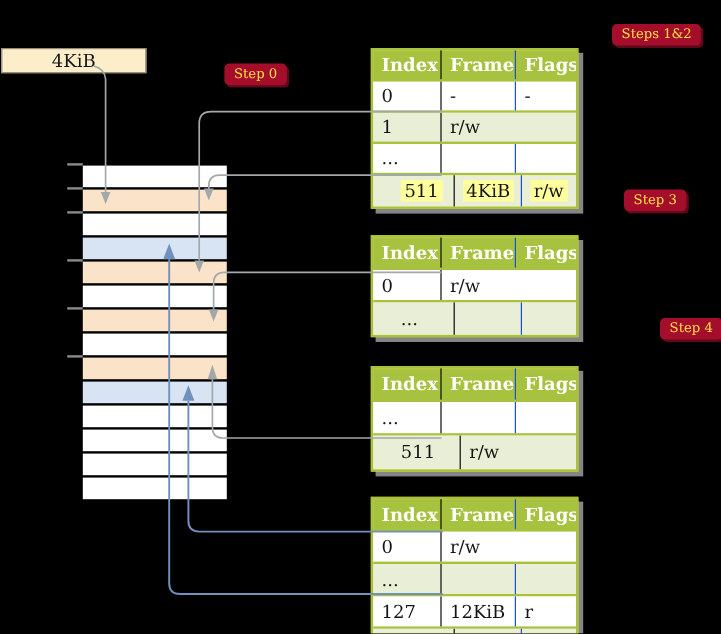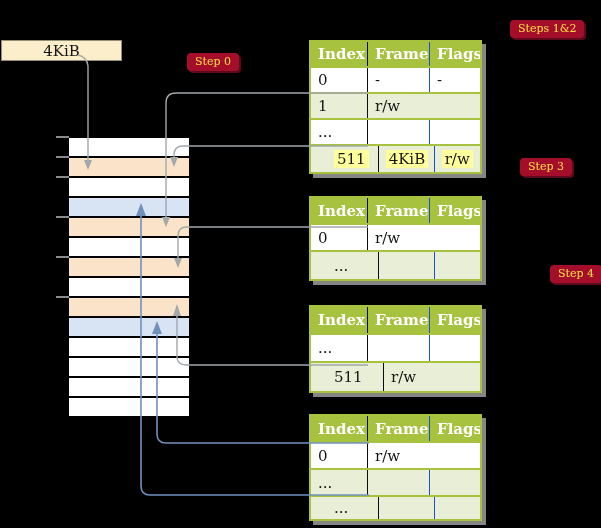--- a/index.html
+++ b/index.html
@@ -174,20 +174,25 @@
       </div>
       <div class="trow">
         <div class="tcell c0">0</div>
         <div class="tcell c2">r/w</div>
       </div>
       <div class="trow shaded">
         <div class="tcell c0">...</div>
         <div class="tcell c1"></div>
         <div class="tcell c2"></div>
       </div>
+      <div class="trow">
+        <div class="tcell c0">127</div>
+        <div class="tcell c1">12KiB</div>
+        <div class="tcell c2">r</div>
+      </div>
       <div class="trow shaded">
         <div class="tcell c0">...</div>
         <div class="tcell c1"></div>
         <div class="tcell c2"></div>
       </div>
     </div>
 
   <svg class="overlay" viewBox="0 0 601 528">
 
     <path class="gline" d="M 78 55 Q 87 57 88 66 L 88 160"></path>

